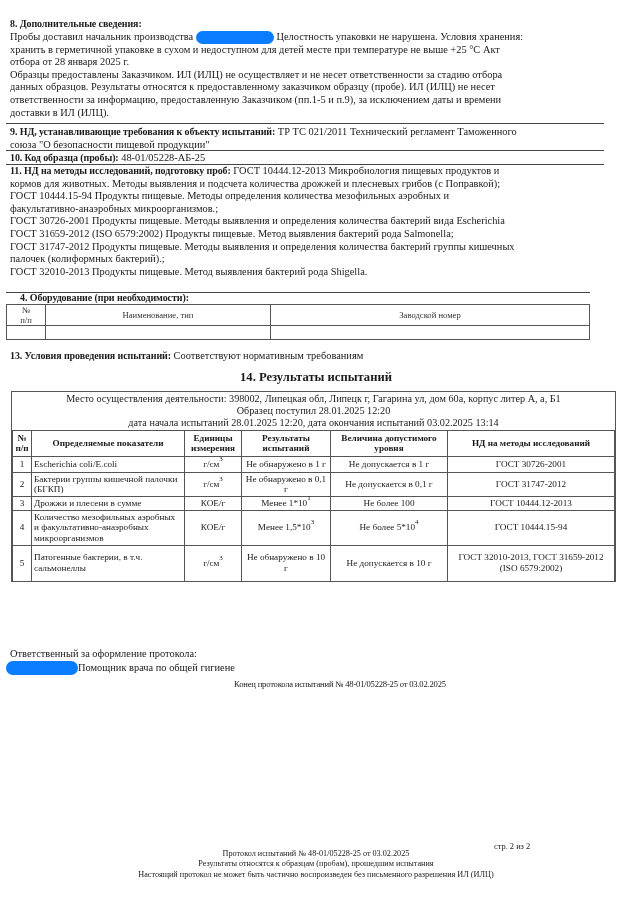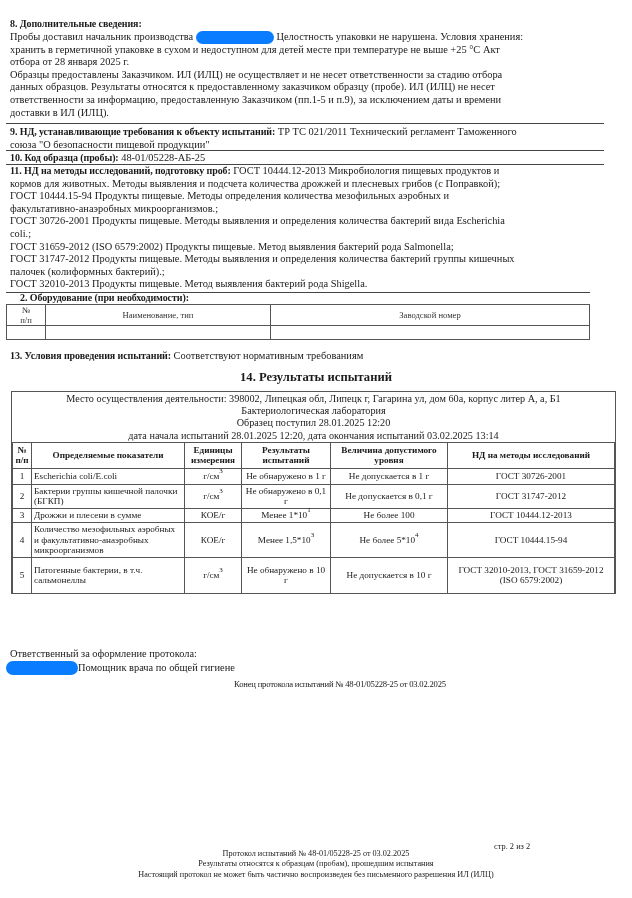--- a/index.html
+++ b/index.html
@@ -72,29 +72,28 @@
 <div class="rule" style="left:6px; top:164px; width:598px;"></div>
 
 <div id="s11" class="abs">
   <div class="line">
     <span class="sec-title">11. НД на методы исследований, подготовку проб:</span><span> ГОСТ 10444.12-2013 Микробиология пищевых продуктов и</span>
   </div>
   <div class="line">кормов для животных. Методы выявления и подсчета количества дрожжей и плесневых грибов (с Поправкой);</div>
   <div class="line">ГОСТ 10444.15-94 Продукты пищевые. Методы определения количества мезофильных аэробных и</div>
   <div class="line">факультативно-анаэробных микроорганизмов.;</div>
   <div class="line">ГОСТ 30726-2001 Продукты пищевые. Методы выявления и определения количества бактерий вида Escherichia</div>
-  <div class="line">coli.;</div>
   <div class="line">ГОСТ 31659-2012 (ISO 6579:2002) Продукты пищевые. Метод выявления бактерий рода Salmonella;</div>
   <div class="line">ГОСТ 31747-2012 Продукты пищевые. Методы выявления и определения количества бактерий группы кишечных</div>
   <div class="line">палочек (колиформных бактерий).;</div>
   <div class="line">ГОСТ 32010-2013 Продукты пищевые. Метод выявления бактерий рода Shigella.</div>
 </div>
 <div class="rule" style="left:6px; top:292px; width:584px;"></div>
 
-<div class="abs sec-title" style="left:20px; top:292px;">2. Оборудование (при необходимости):</div>
+<div class="abs sec-title" style="left:20px; top:292px;">4. Оборудование (при необходимости):</div>
 <table id="eq">
   <tbody>
       <tr style="height:21px;">
     <td style="width:38px;">
       <div>№</div>
       <div>п/п</div>
     </td>
     <td style="width:224px;">Наименование, тип</td>
     <td>Заводской номер</td>
   </tr>
@@ -108,21 +107,20 @@
 
 <div id="s13" class="abs">
   <span class="sec-title">13. Условия проведения испытаний:</span><span> Соответствуют нормативным требованиям</span>
 </div>
 
 <div id="s14title" class="abs">14. Результаты испытаний</div>
 
 <div id="resbox">
   <div class="hdr">
     <div>Место осуществления деятельности: 398002, Липецкая обл, Липецк г, Гагарина ул, дом 60а, корпус литер А, а, Б1</div>
-    <div>Бактериологическая лаборатория</div>
     <div>Образец поступил 28.01.2025 12:20</div>
     <div>дата начала испытаний 28.01.2025 12:20, дата окончания испытаний 03.02.2025 13:14</div>
   </div>
   <table id="res">
     <thead>
       <tr style="height:26px;">
         <th style="width:14px;">№ п/п</th>
         <th style="width:148px;margin-top:13px;">Определяемые показатели</th>
         <th style="width:52px;">Единицы измерения</th>
         <th style="width:84px;">Результаты испытаний</th>

